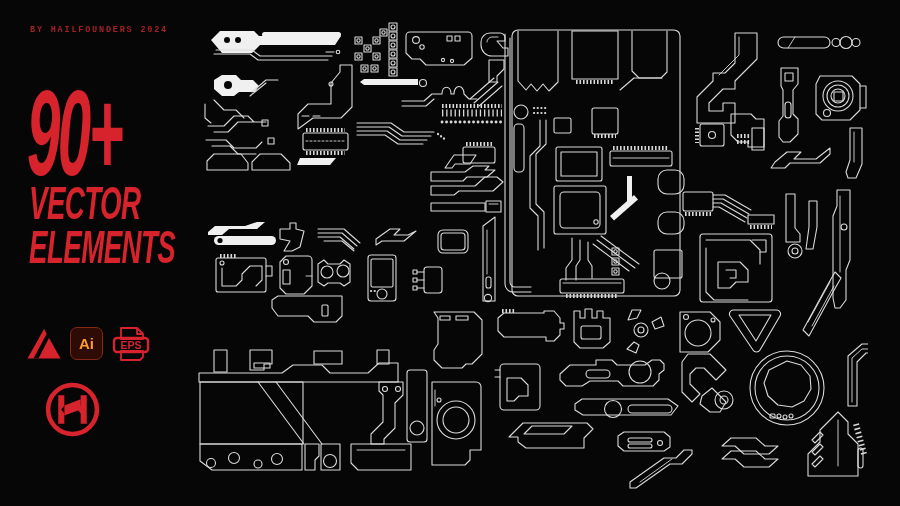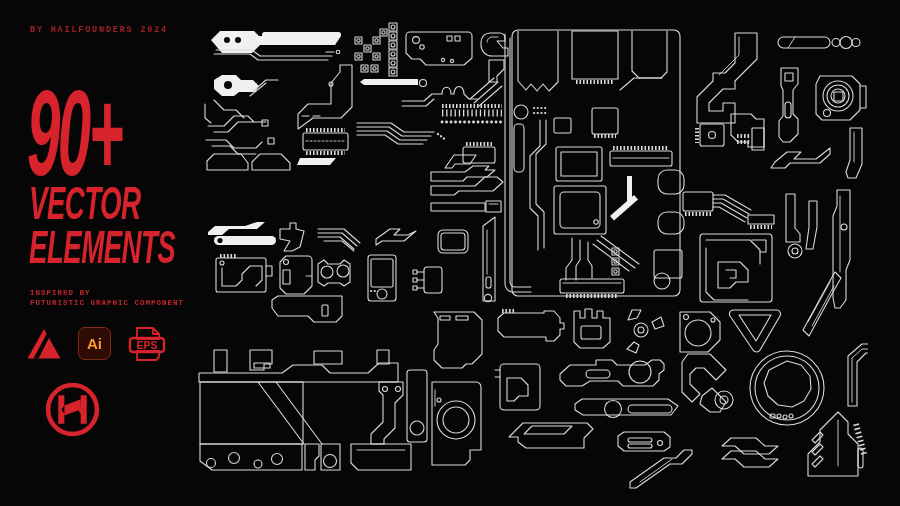--- a/index.html
+++ b/index.html
@@ -19,21 +19,21 @@
   .mono{font-family:"Liberation Mono",monospace;font-weight:700;}
   .byline{position:absolute;left:30px;top:25px;font-size:8.5px;letter-spacing:1.8px;color:#a32126;}
   .count{position:absolute;left:27px;top:73px;font-style:italic;font-weight:800;font-size:120px;
          line-height:1;color:#d6232c;letter-spacing:-5px;transform:scaleX(.5);transform-origin:0 0;
          white-space:nowrap;}
   .word{position:absolute;left:29px;font-style:italic;font-weight:800;font-size:47px;line-height:1;
         color:#d6232c;letter-spacing:-1px;transform:scaleX(.59);transform-origin:0 0;white-space:nowrap;}
   .w1{top:179px;} .w2{top:223px;}
   .tagline{position:absolute;left:30px;top:289px;font-size:7.5px;line-height:9.5px;
            letter-spacing:1px;color:#c2242b;}
-  .badges{position:absolute;left:26px;top:326px;display:flex;align-items:flex-start;gap:16px;}
+  .badges{position:absolute;left:26px;top:326px;display:flex;align-items:flex-start;gap:8px;}
   .ai-tile{width:31px;height:31px;margin-top:1px;background:#2f0b06;border:1.5px solid #832a12;
            border-radius:7px;display:flex;align-items:center;justify-content:center;
            color:#ff9c2e;font-weight:700;font-size:15px;}
   .logo-wrap{position:absolute;left:44px;top:381px;}
 </style>
 </head>
 <body>
 
 <div id="poster">
 
@@ -511,24 +511,20 @@
         <path class="thin" d="M893.5,64 v102"></path>
     </g>
   </svg>
 
   <div class="byline mono">BY HAILFOUNDERS 2024</div>
 
   <div class="count">90+</div>
   <div class="word w1">VECTOR</div>
   <div class="word w2">ELEMENTS</div>
 
-  <div class="tagline mono">
-    <div>INSPIRED BY</div>
-    <div>FUTURISTIC GRAPHIC COMPONENT</div>
-  </div>
 
   <div class="badges">
     <svg width="36" height="36" viewBox="0 0 36 36">
       <path d="M18,3 L34.5,32.5 H1.5 Z" fill="#d6232c"></path>
       <path d="M20.5,8 L25,8 L12.5,32.5 H7.5 Z" fill="#060606"></path>
     </svg>
     <div class="ai-tile">
       <span>Ai</span>
     </div>
     <svg width="40" height="36" viewBox="0 0 40 36" stroke="#d6232c" fill="none" stroke-width="1.8" stroke-linejoin="round">

